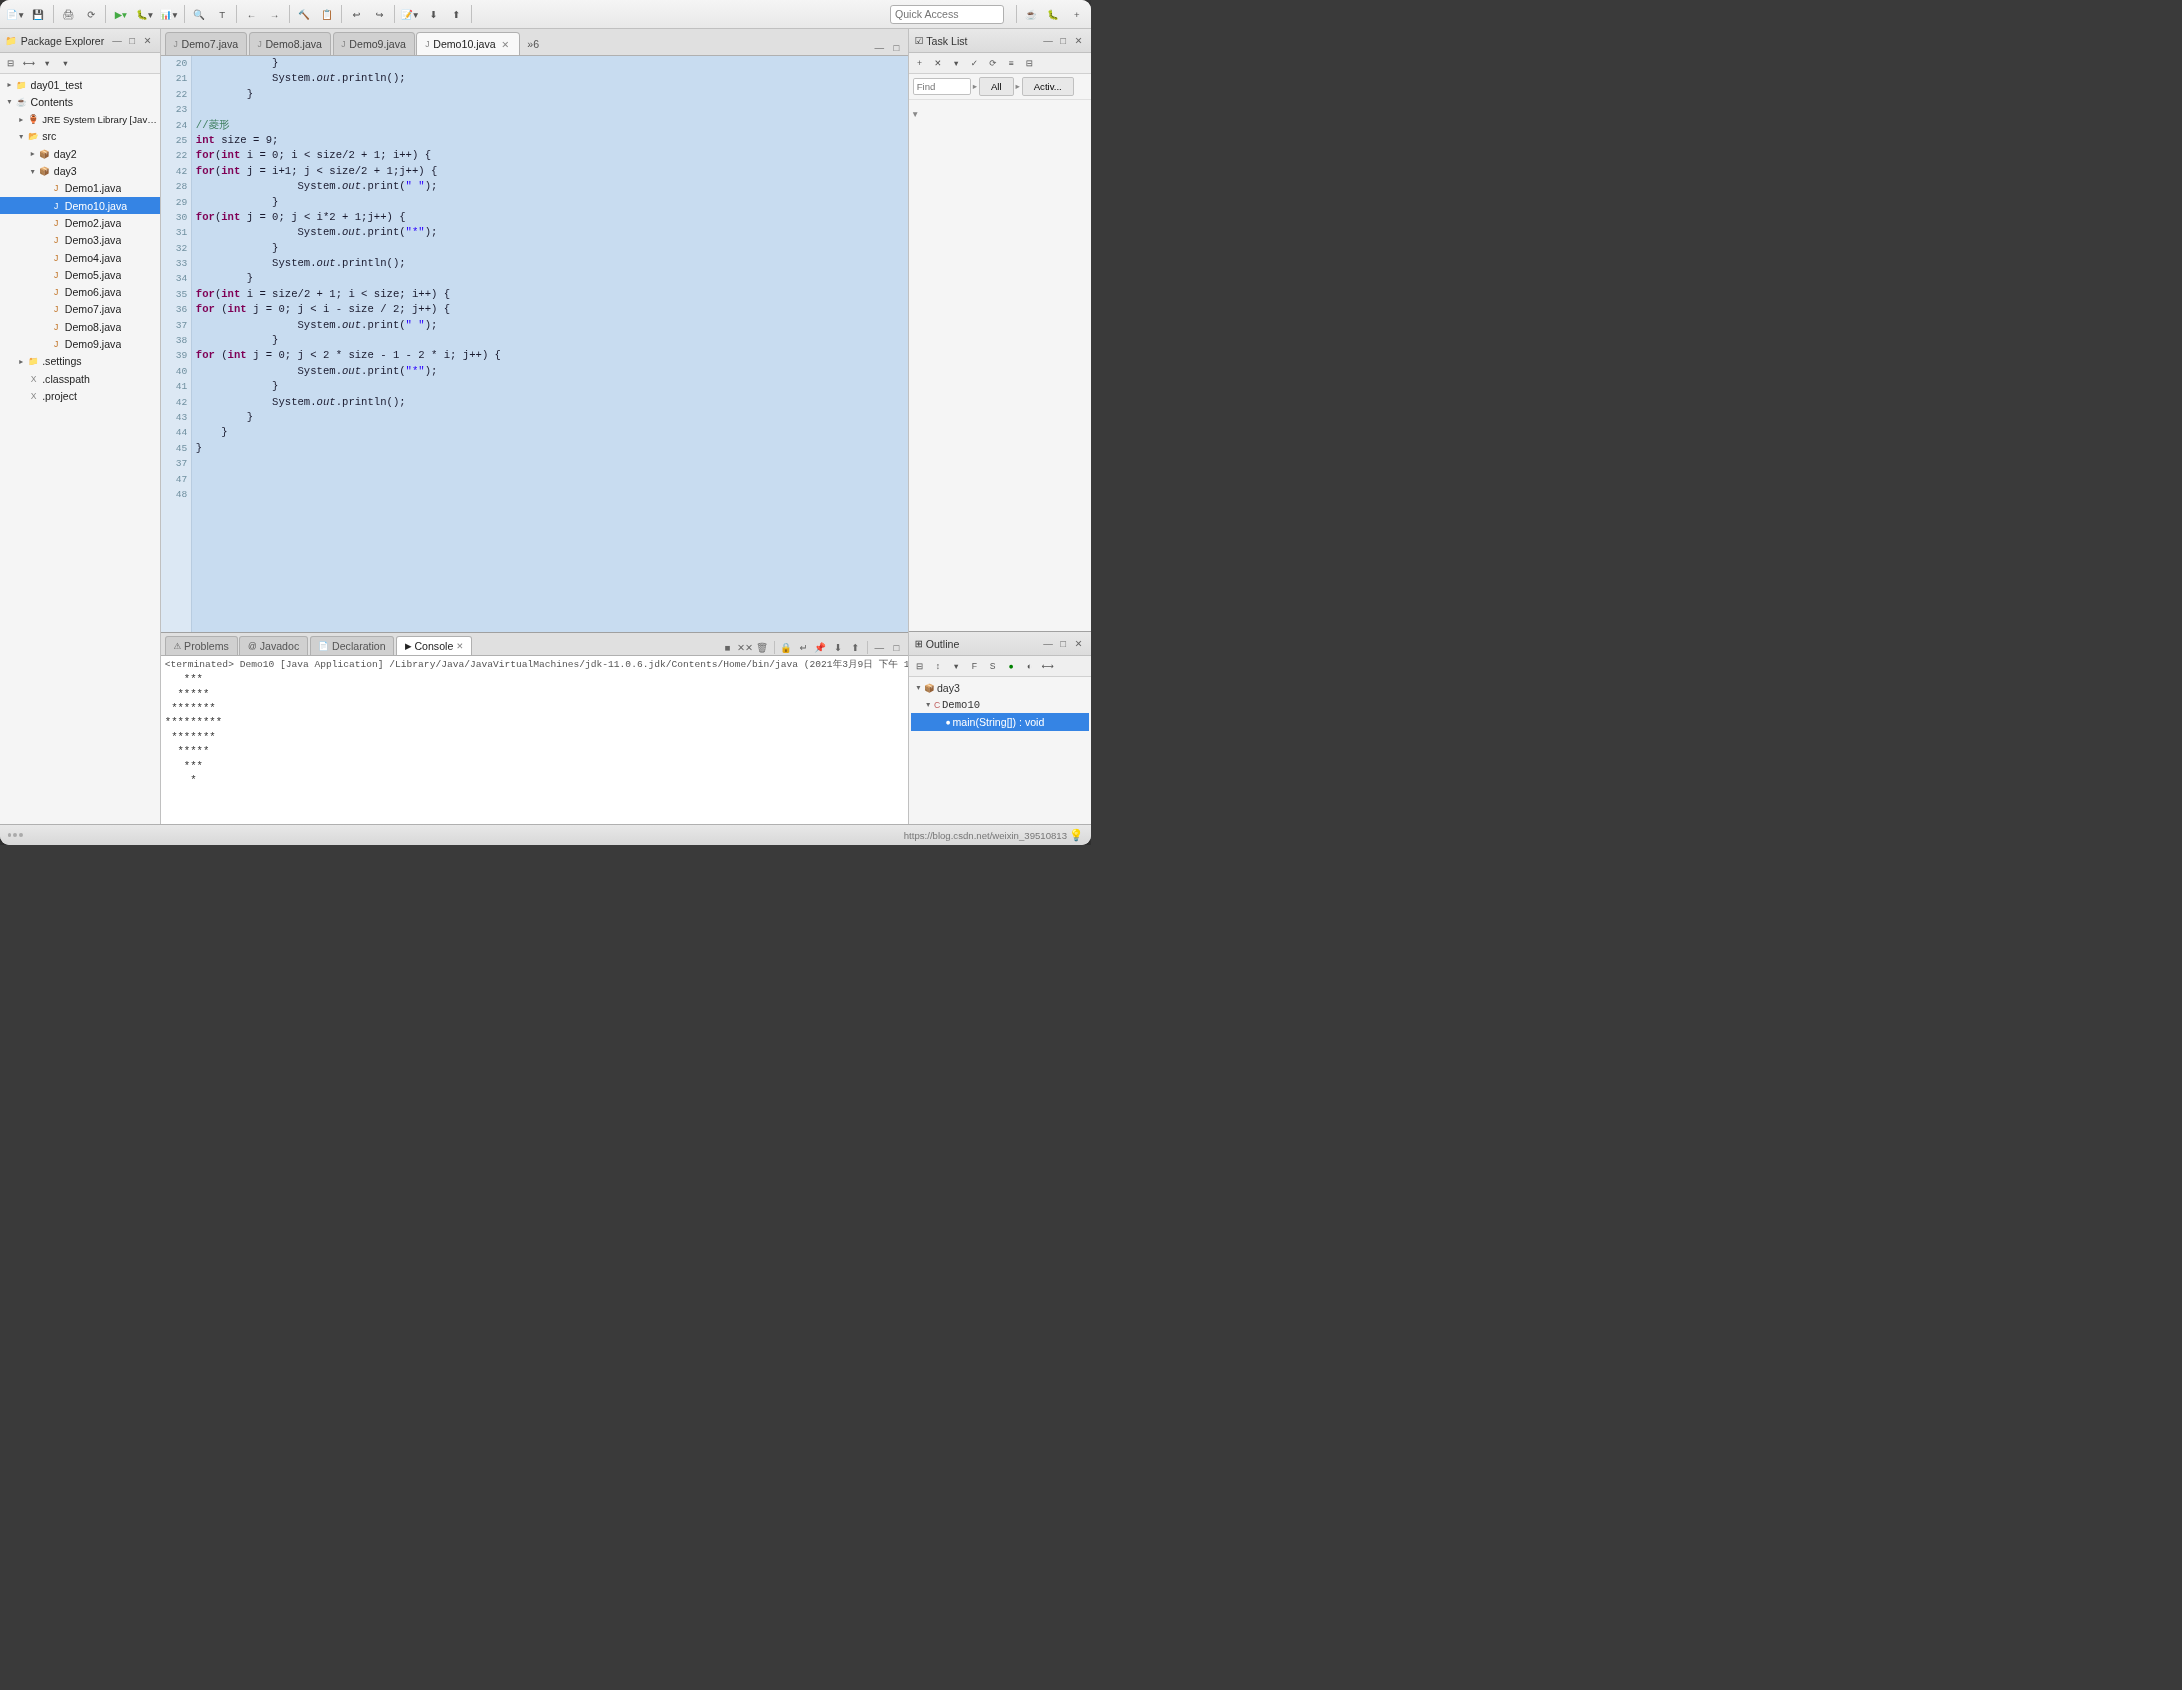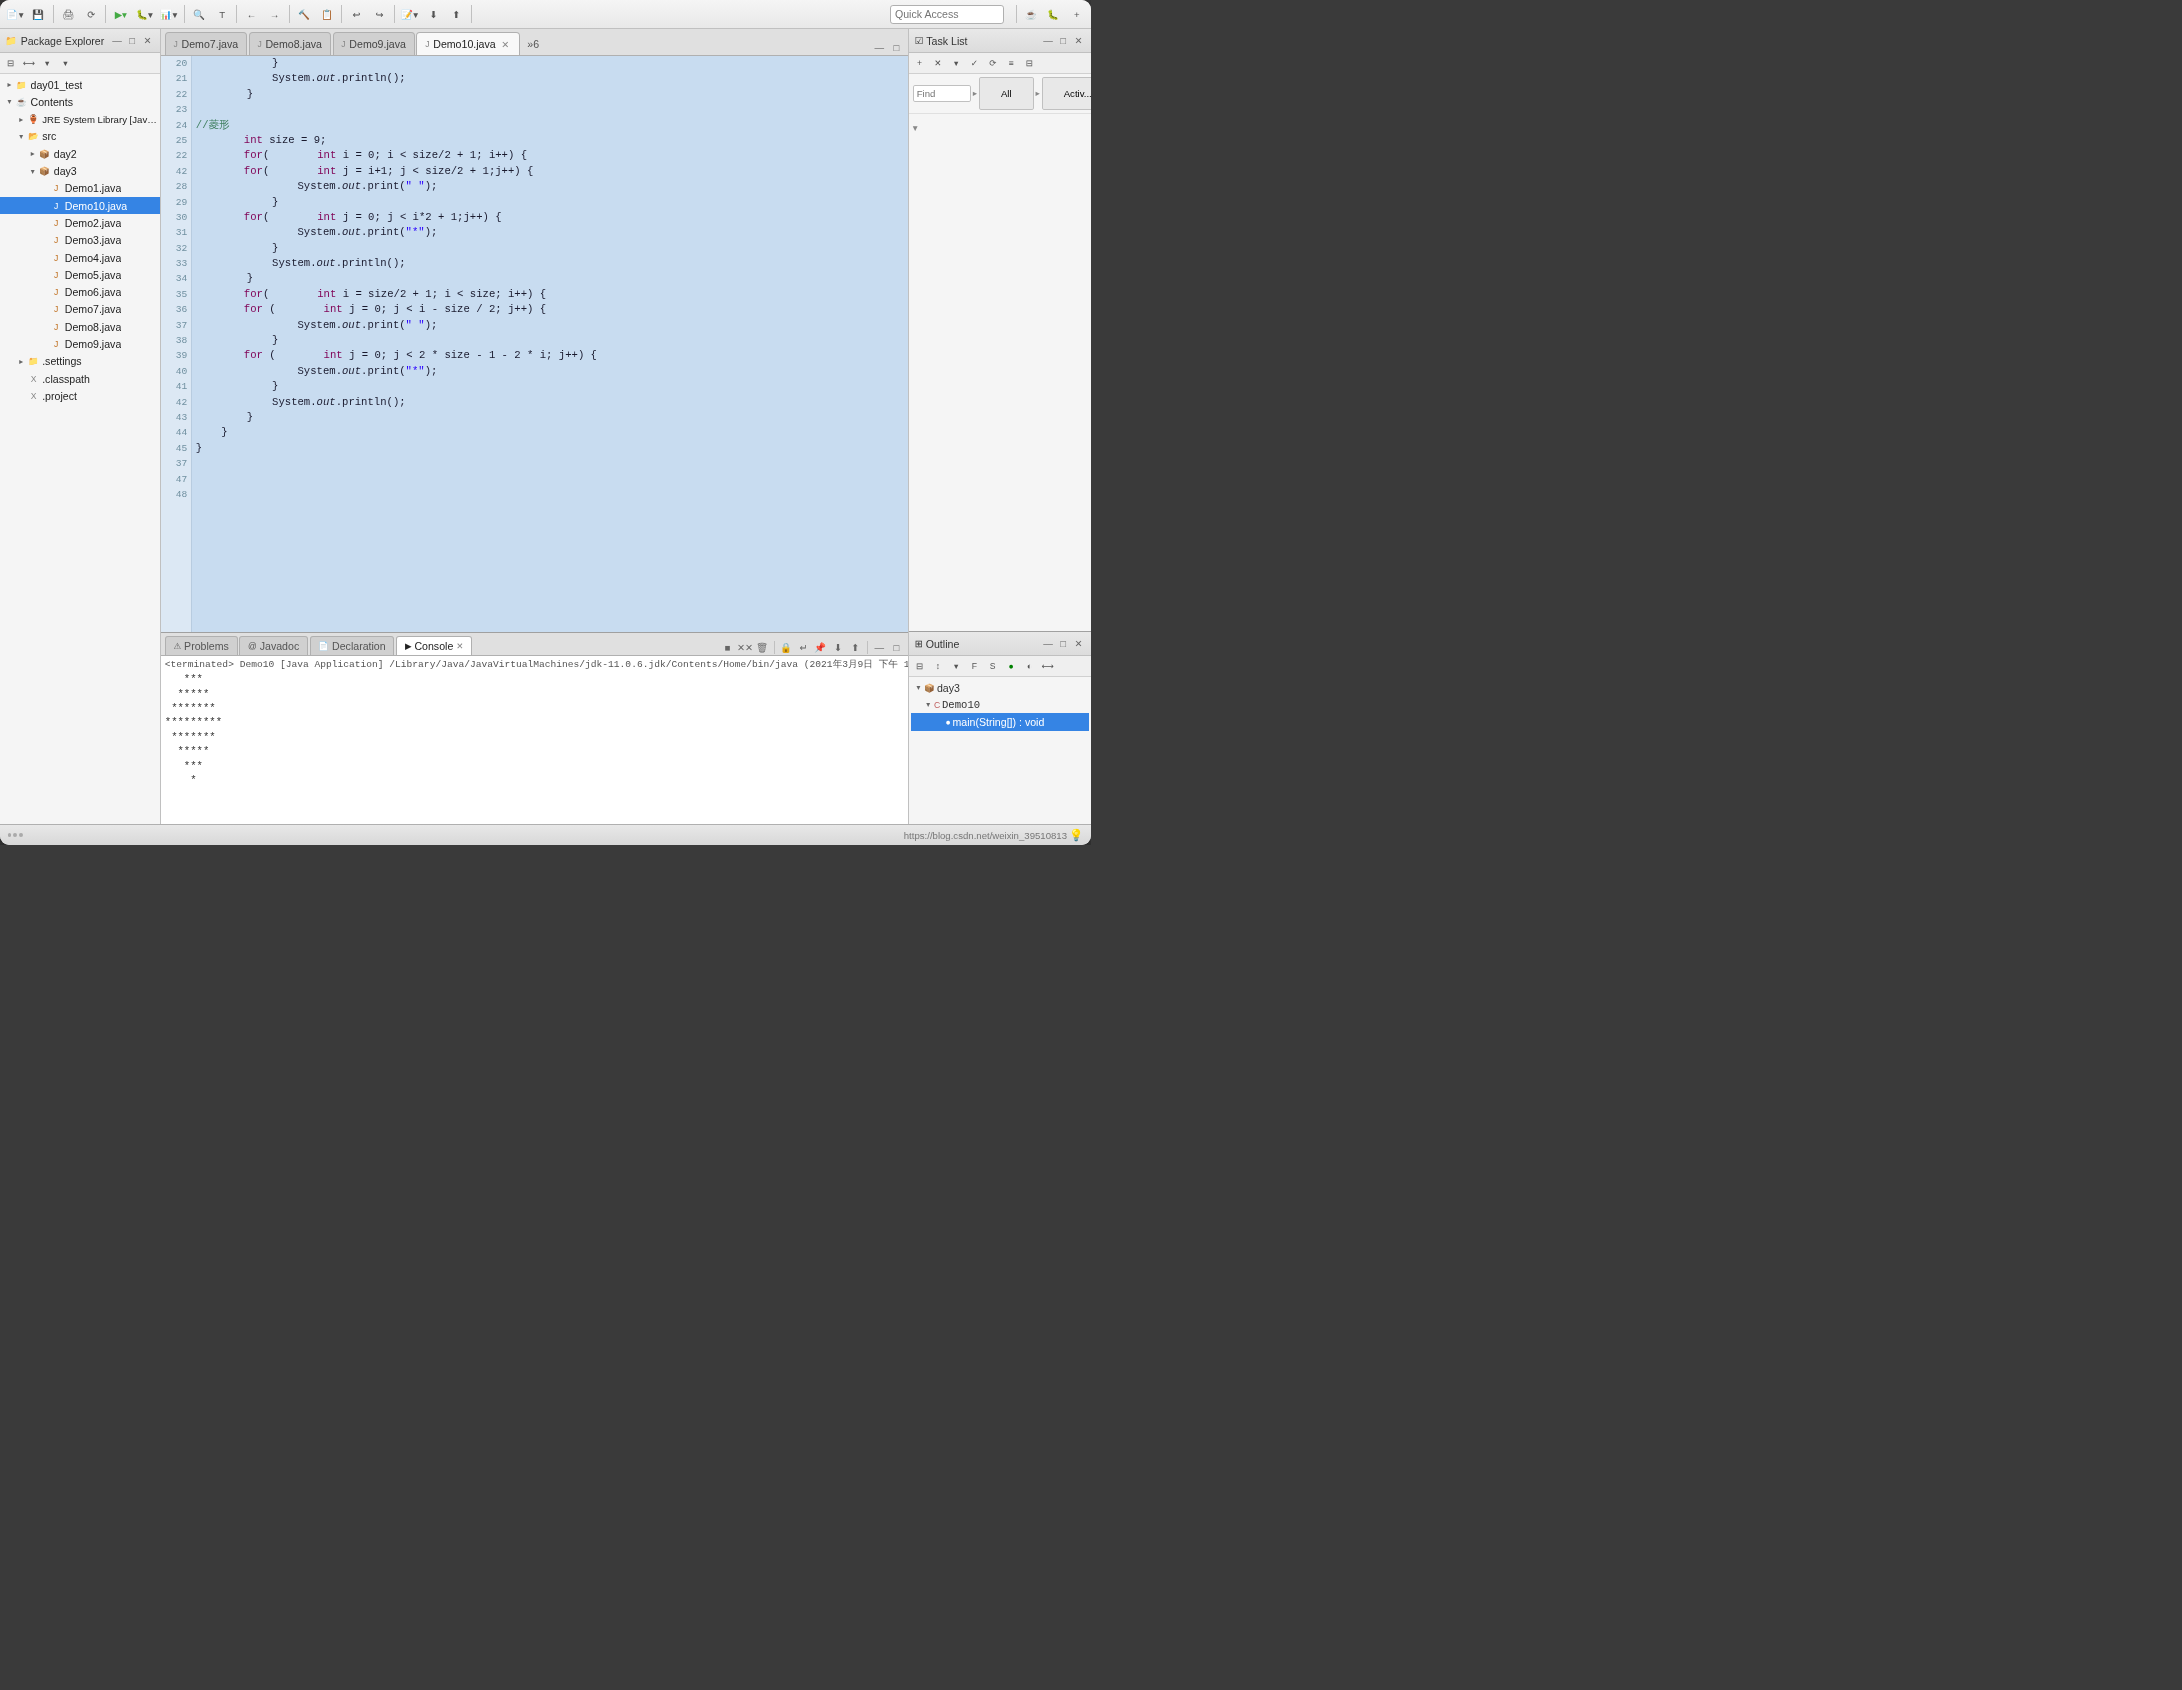--- a/index.html
+++ b/index.html
@@ -313,21 +313,21 @@
       font-size: 10.6px;
       line-height: 15.4px;
     }
     .code-line {
       height: 15.4px;
       white-space: pre;
       color: #1a1a2e;
       display: flex;
       align-items: center;
     }
-    .kw { color: #7f0055; font-weight: normal; margin-left: 48px; }
+    .kw { color: #7f0055; font-weight: bold; }
     .cm { color: #3f7f5f; }
     .str { color: #2a00ff; }
     .it { font-style: italic; }
     
     .bottom-panels {
       height: 192px;
       border-top: 1.9px solid #a0a0a0;
       display: flex;
       flex-direction: column;
       flex-shrink: 0;
@@ -427,22 +427,22 @@
     }
     .task-find-input {
       height: 17.3px;
       border: 1px solid #c0c0c0;
       border-radius: 1.9px;
       font-size: 9.6px;
       padding: 0 2.9px;
       width: 58px;
     }
     .task-find-btn {
-      height: 33px;
-      padding: 0 21px;
+      height: 19px;
+      padding: 0 11px;
       background: #e8e8e8;
       border: 1px solid #c0c0c0;
       border-radius: 1.9px;
       font-size: 9.6px;
       cursor: pointer;
     }
     .task-content { flex: 1; padding: 3.8px; }
     
     .right-bottom {
       height: 192px;

